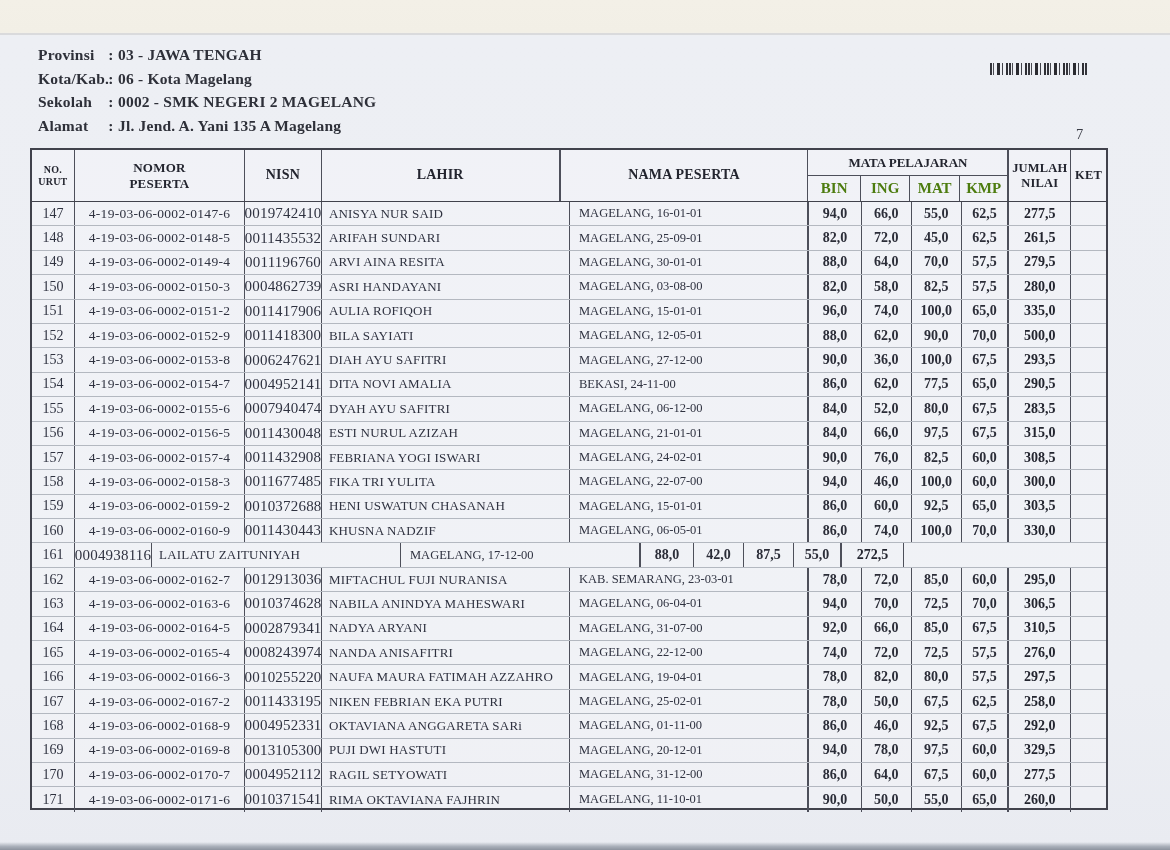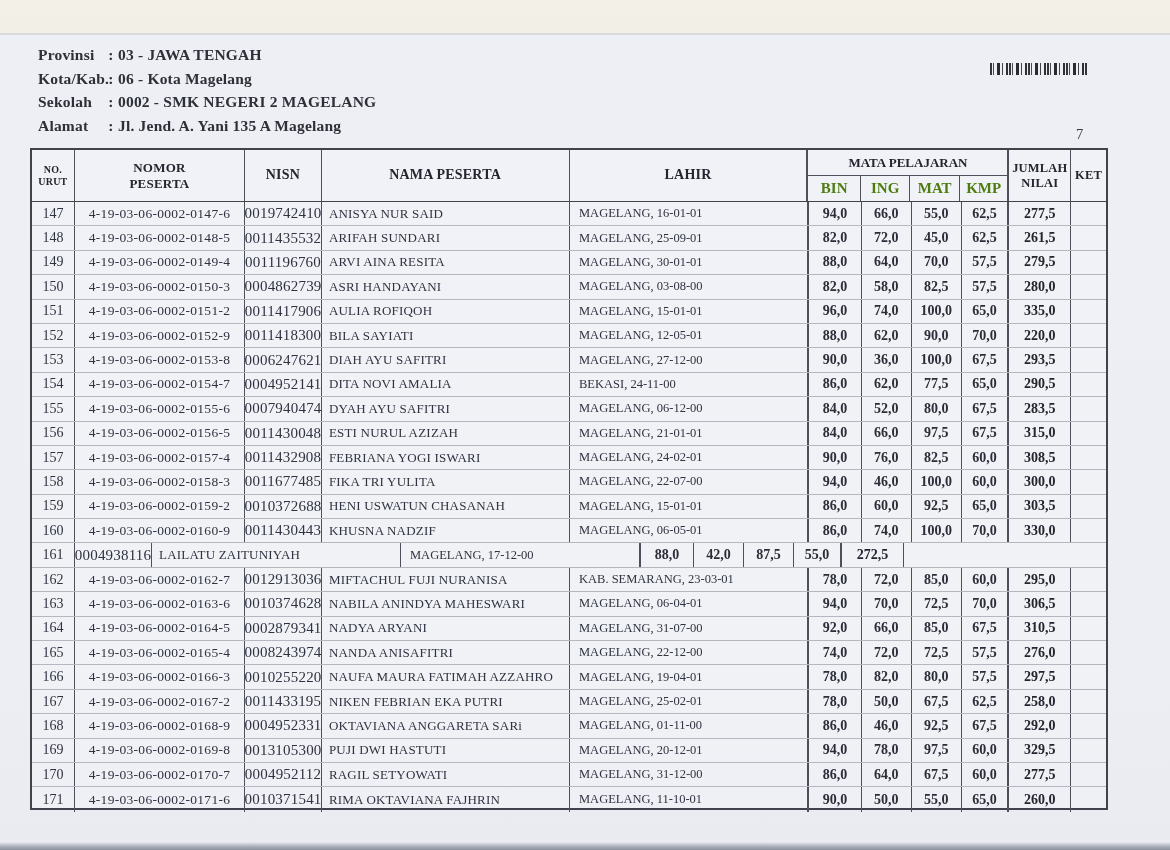--- a/index.html
+++ b/index.html
@@ -92,22 +92,22 @@
 <div class="barcode"></div>
 <div class="page-number">7</div>
 
 <div class="table">
   <div class="thead">
     <div class="th w-no">NO.
 URUT</div>
     <div class="th w-peserta">NOMOR
 PESERTA</div>
     <div class="th w-nisn">NISN</div>
+    <div class="th w-lahir">LAHIR</div>
     <div class="th w-nama">NAMA PESERTA</div>
-    <div class="th w-lahir">LAHIR</div>
     <div class="th-mapel">
       <div class="mapel-title">MATA PELAJARAN</div>
       <div class="mapel-subs">
         <div class="sub sub-bin">BIN</div>
         <div class="sub sub-ing">ING</div>
         <div class="sub sub-mat">MAT</div>
         <div class="sub sub-kmp">KMP</div>
       </div>
     </div>
     <div class="th w-jumlah">JUMLAH
@@ -183,21 +183,21 @@
       <div class="trow">
         <div class="td c-no">152</div>
         <div class="td c-peserta">4-19-03-06-0002-0152-9</div>
         <div class="td c-nisn">0011418300</div>
         <div class="td c-nama">BILA SAYIATI</div>
         <div class="td c-lahir">MAGELANG, 12-05-01</div>
         <div class="td c-bin">88,0</div>
         <div class="td c-ing">62,0</div>
         <div class="td c-mat">90,0</div>
         <div class="td c-kmp">70,0</div>
-        <div class="td c-jumlah">220,0</div>
+        <div class="td c-jumlah">500,0</div>
         <div class="td c-ket"></div>
       </div>
       <div class="trow">
         <div class="td c-no">153</div>
         <div class="td c-peserta">4-19-03-06-0002-0153-8</div>
         <div class="td c-nisn">0006247621</div>
         <div class="td c-nama">DIAH AYU SAFITRI</div>
         <div class="td c-lahir">MAGELANG, 27-12-00</div>
         <div class="td c-bin">90,0</div>
         <div class="td c-ing">36,0</div>

